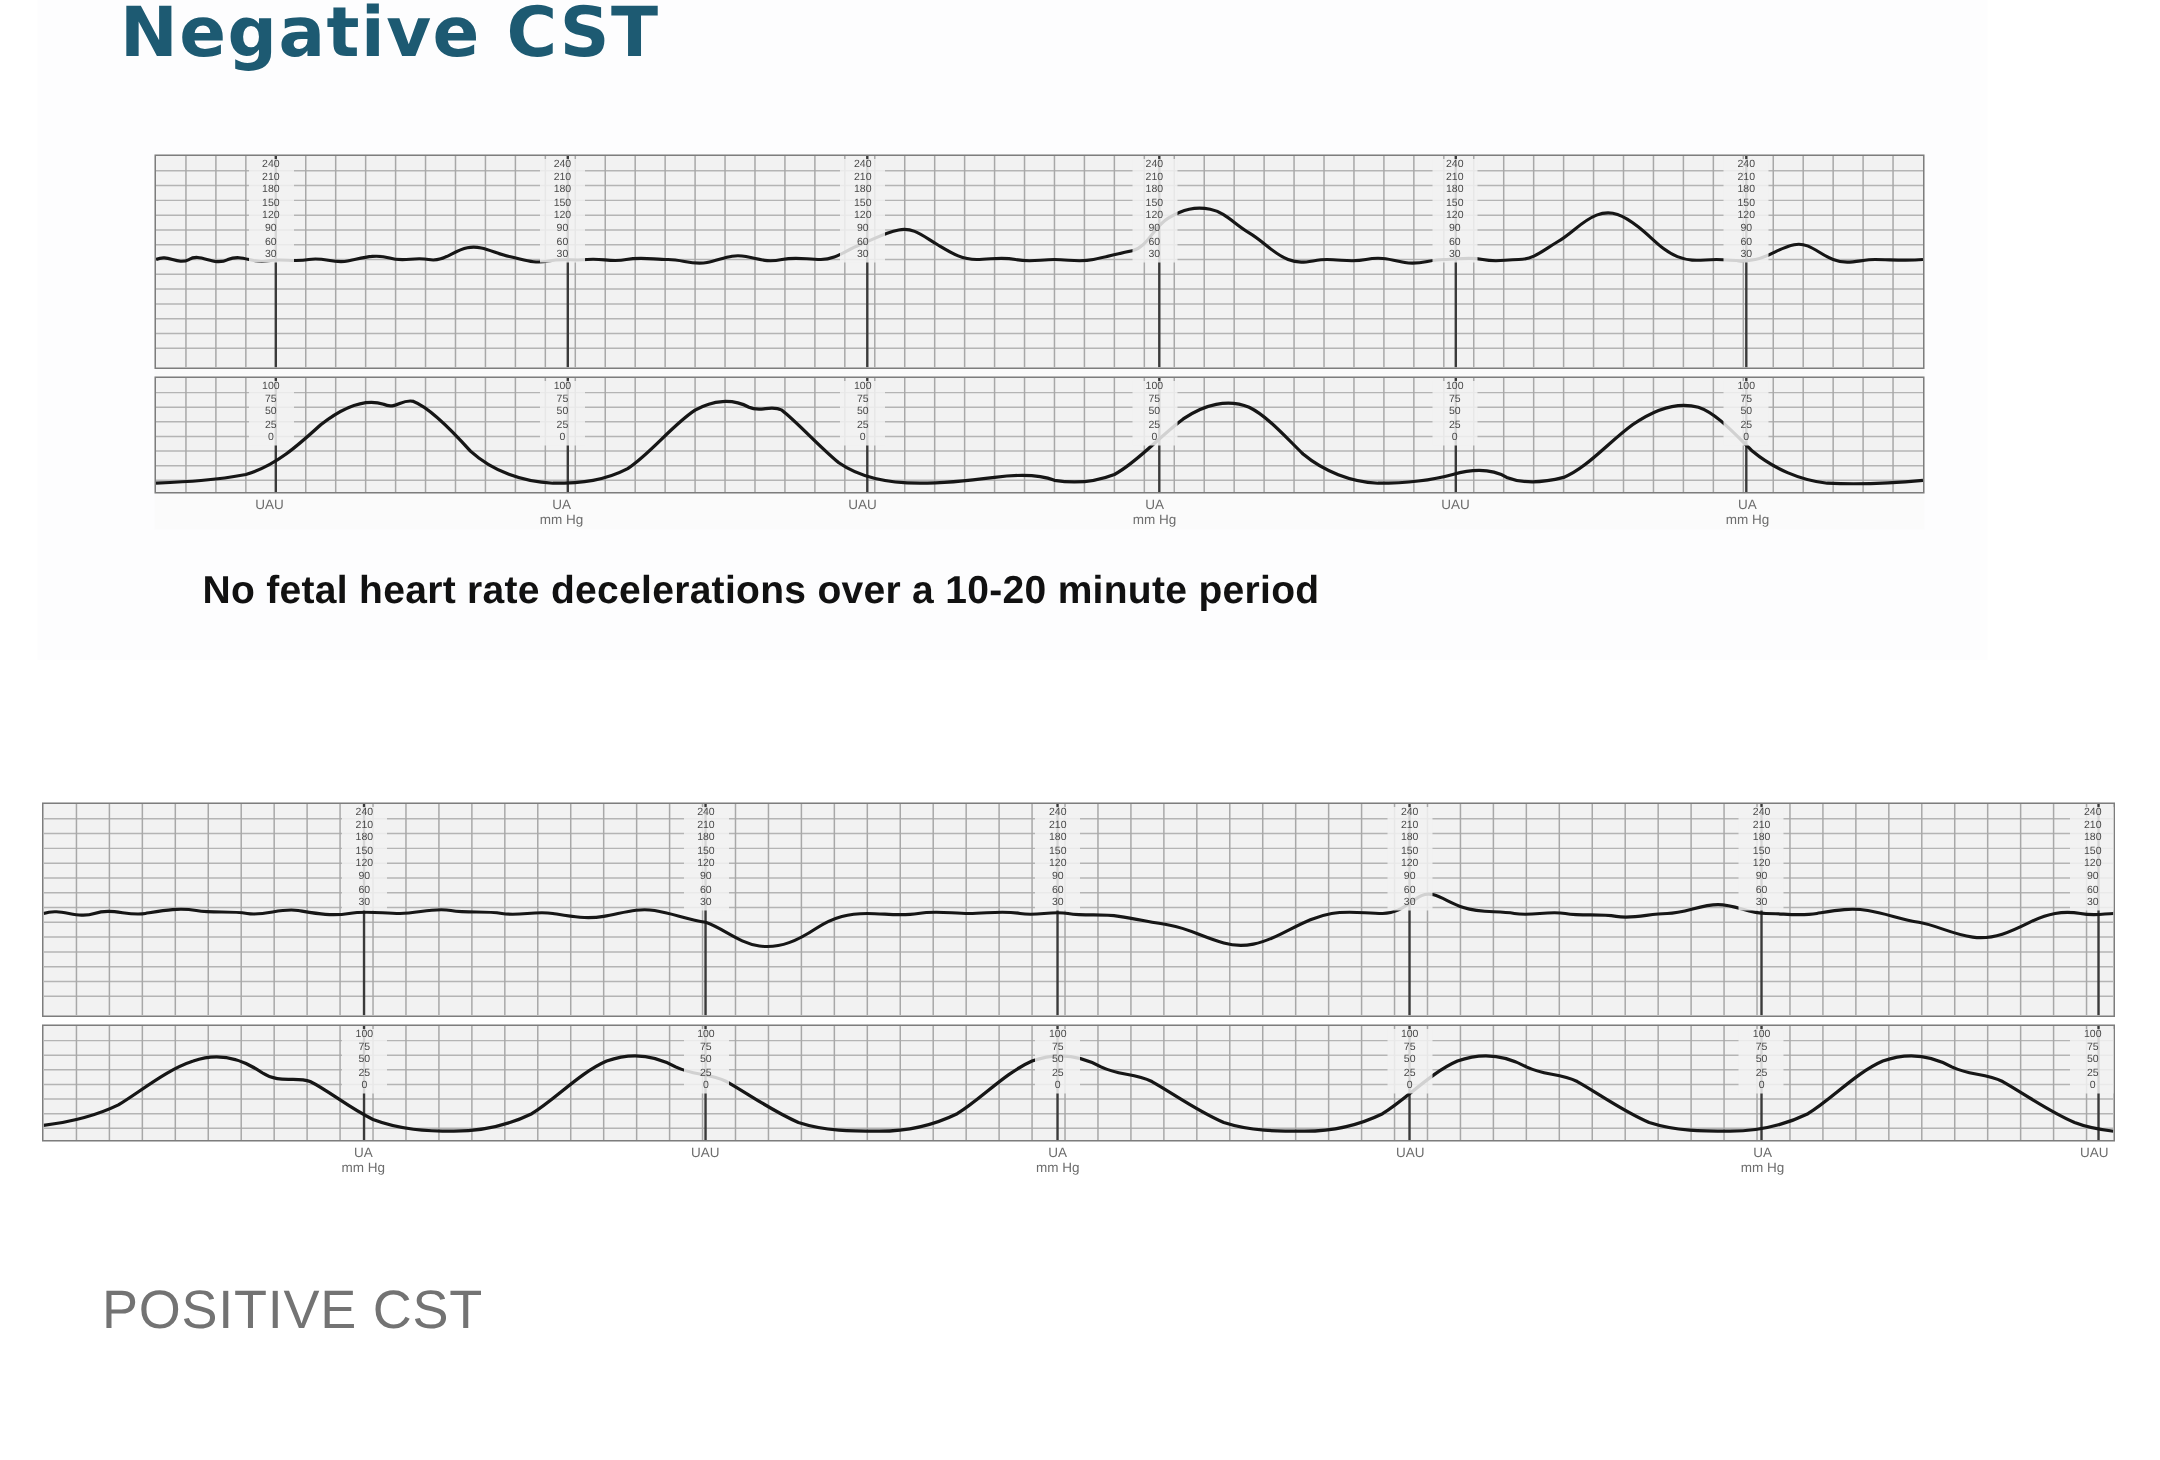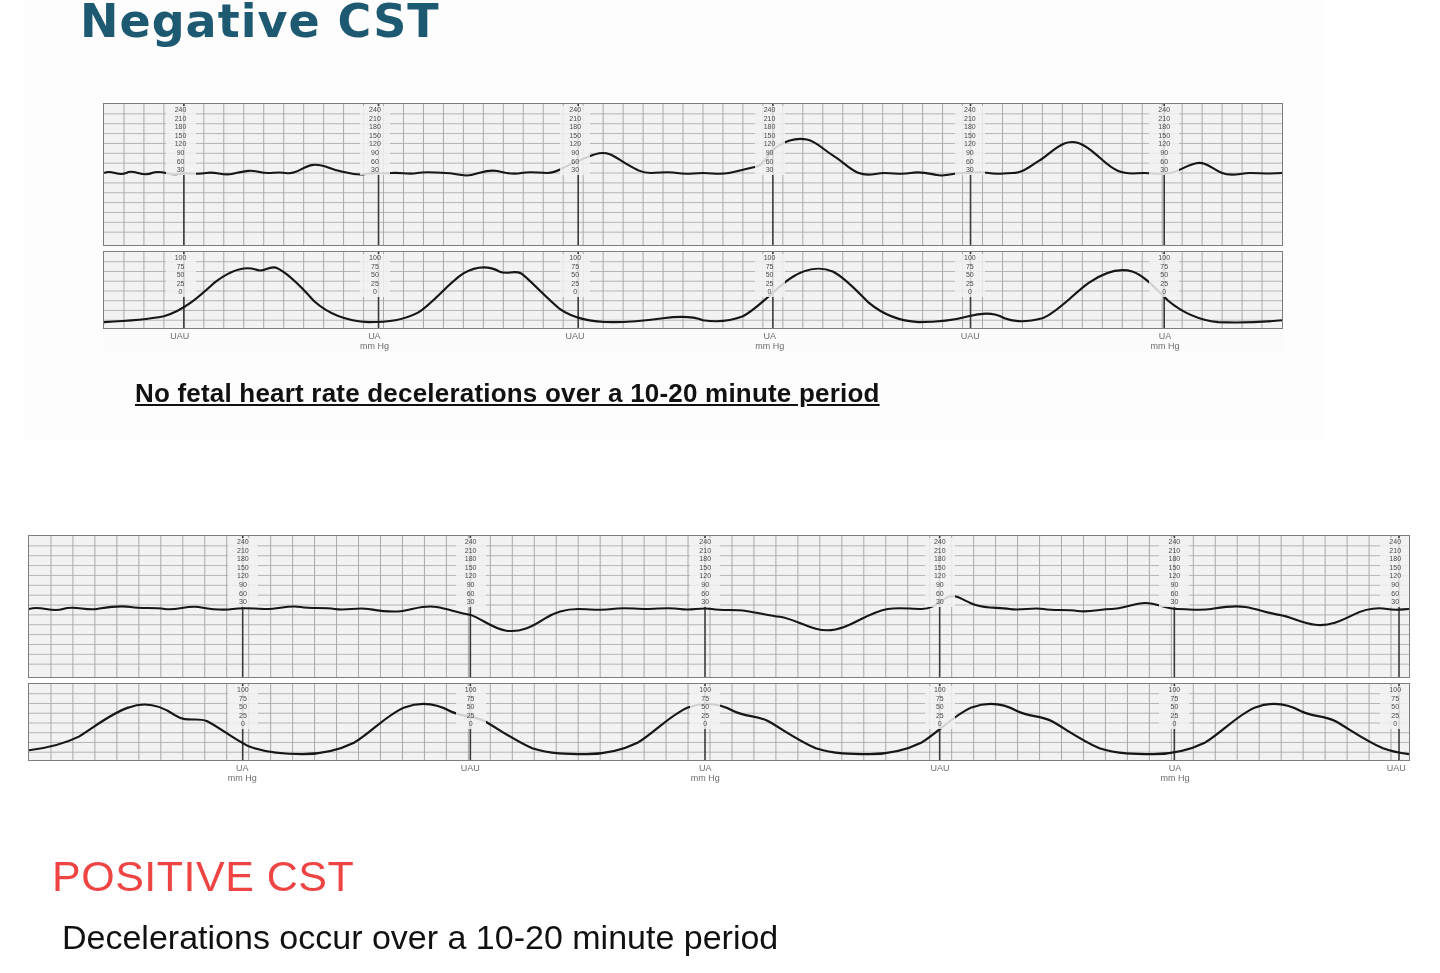--- a/index.html
+++ b/index.html
@@ -40,36 +40,35 @@
     background: #fbfbfb;
   }
 
   .caption-top {
     position: absolute;
     left: 110px; top: 378px;
     font-size: 26px;
     color: #111111;
     font-weight: bold;
     letter-spacing: .2px;
-    text-decoration: underline;
   }
 
   
   .strip-wrap-bottom {
     position: absolute;
     left: 28px; top: 535px;
     width: 1382px; height: 250px;
   }
 
   
   .title-positive {
     position: absolute;
-    left: 52px; top: 852px;
-    font-size: 43px;
-    color: #ef4444;
+    left: 68px; top: 852px;
+    font-size: 36px;
+    color: #737373;
     letter-spacing: .5px;
   }
   .caption-bottom {
     position: absolute;
     left: 62px; top: 918px;
     font-size: 34px;
     color: #111111;
   }
 
   
@@ -762,15 +761,14 @@
           <div class="axis-label" style="left: 66%;">UAU</div>
           <div class="axis-label" style="left: 83%;">UA
 mm Hg</div>
           <div class="axis-label" style="left: 99%;">UAU</div>
         </div>
     </div>
   </div>
 
   <div class="title-positive">POSITIVE CST</div>
 
-  <div class="caption-bottom">Decelerations occur over a 10-20 minute period</div>
 
 </div>
 
 </body></html>

